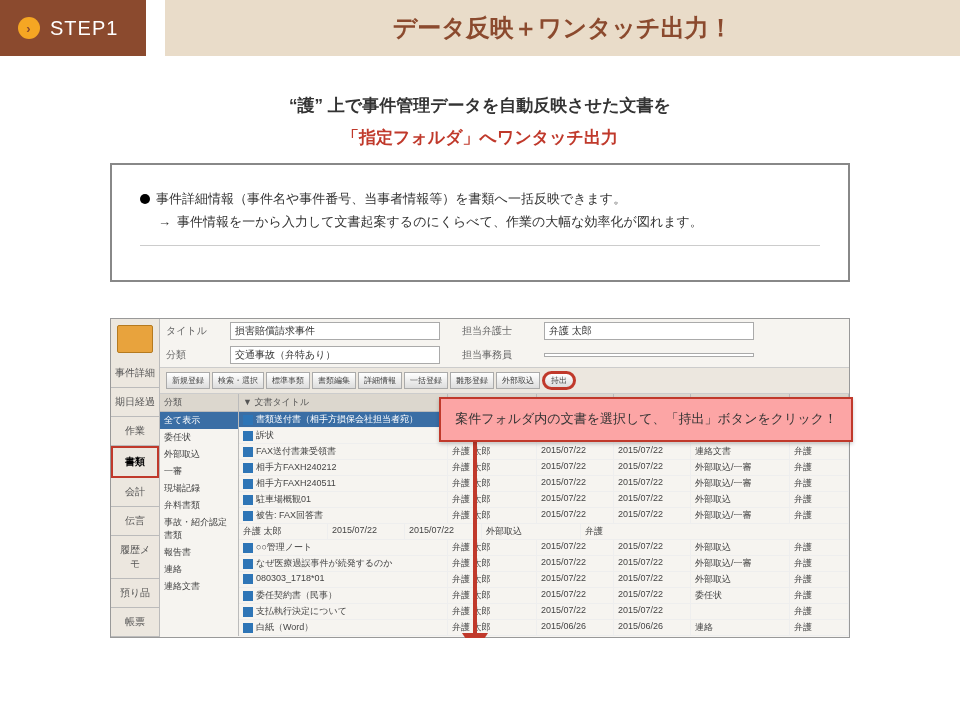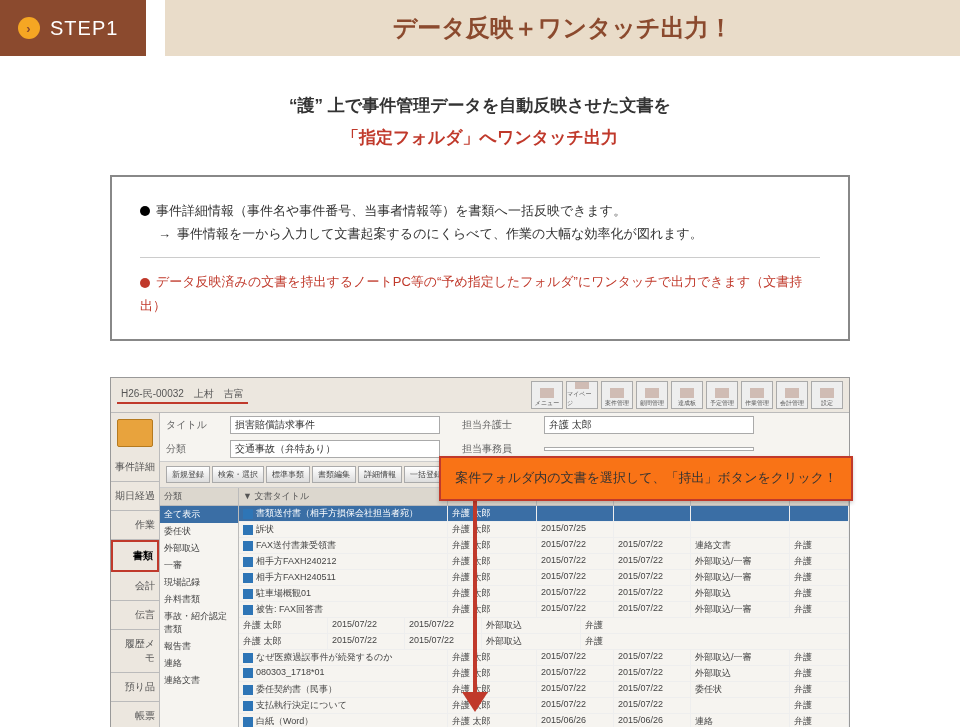--- a/index.html
+++ b/index.html
@@ -1,37 +1,37 @@
 <!DOCTYPE html>
 <html><head>
 <meta charset="utf-8">
 <style>
   body { margin: 0; font-family: "Hiragino Kaku Gothic Pro", "Meiryo", sans-serif; font-size: 12px; color: #333; background: #fff; width: 960px; }
   .step-bar { display: flex; height: 56px; }
   .step-badge { background: #8b4a2e; color: #fff; display: flex; align-items: center; padding: 0 28px 0 18px; font-size: 20px; letter-spacing: 1px; }
   .step-badge .circle-arrow { width: 22px; height: 22px; border-radius: 50%; background: #f5a623; color: #8b4a2e; display: inline-flex; align-items: center; justify-content: center; margin-right: 10px; font-weight: bold; font-size: 13px; }
   .step-title { background: #e9dcc9; flex: 1; display: flex; align-items: center; justify-content: center; color: #8b4a2e; font-size: 24px; font-weight: bold; margin-left: 19px; }
-  .lead { text-align: center; margin: 34px 0 20px; font-size: 17px; font-weight: bold; line-height: 1.9; }
+  .lead { text-align: center; margin: 34px 0 8px; font-size: 17px; font-weight: bold; line-height: 1.9; }
   .lead .red { color: #c0392b; }
   .info-box { border: 2px solid #888; margin: 0 110px; padding: 22px 28px; font-size: 13px; line-height: 1.8; }
   .info-box .bullet { display: inline-block; width: 10px; height: 10px; background: #000; border-radius: 50%; margin-right: 6px; vertical-align: middle; }
   .info-box .bullet.red-b { background: #c0392b; }
   .info-box .arrow { margin: 0 6px 0 18px; }
   .info-box hr { border: none; border-top: 1px solid #ccc; margin: 12px 0; }
   .info-box .note-red { color: #c0392b; }
   .screenshot { margin: 36px 110px 0; position: relative; border: 1px solid #999; background: #f6f4f0; font-size: 10px; }
   .crumb { background: #ece7df; padding: 3px 6px; border-bottom: 1px solid #bbb; display: flex; align-items: center; }
   .crumb-text { border-bottom: 2px solid #c0392b; padding: 0 4px 1px; color: #555; }
   .toolbar-icons { margin-left: auto; display: flex; gap: 3px; }
   .tb-icon { width: 30px; height: 26px; background: #eee; border: 1px solid #aaa; display: flex; flex-direction: column; align-items: center; justify-content: flex-end; font-size: 6px; color: #555; }
   .tb-icon::before { content: ""; width: 14px; height: 10px; background: #8b4a2e; margin-bottom: 1px; opacity: 0.3; }
   .content-row { display: flex; }
   .sidebar { width: 48px; border-right: 1px solid #bbb; background: #ece7df; }
   .folder-icon { width: 34px; height: 26px; background: #e8a33d; margin: 6px auto; border: 1px solid #b57a1f; border-radius: 2px; }
-  .side-tab { padding: 7px 4px; text-align: right; border-bottom: 1px solid #bbb; color: #555; cursor: pointer; }
+  .side-tab { padding: 7px 4px; text-align: center; border-bottom: 1px solid #bbb; color: #555; cursor: pointer; }
   .side-tab.selected { border: 2px solid #c0392b; font-weight: bold; color: #000; }
   .main-area { flex: 1; display: flex; flex-direction: column; min-width: 0; }
   .meta-row { display: flex; padding: 3px 6px; gap: 22px; align-items: center; }
   .meta-label { color: #666; width: 42px; }
   .meta-input { border: 1px solid #aaa; background: #fff; flex: 1; padding: 1px 4px; color: #333; max-width: 200px; }
   .action-btns { display: flex; gap: 2px; padding: 3px 6px; border-top: 1px solid #ccc; border-bottom: 1px solid #ccc; background: #ece7df; align-items: center; }
   .act-btn { border: 1px solid #aaa; background: linear-gradient(#fff,#ddd); padding: 2px 5px; font-size: 8px; color: #444; text-align: center; }
   .act-btn.highlight { border: 3px solid #c0392b; border-radius: 12px; padding: 1px 6px; }
   .table-wrap { display: flex; overflow: hidden; font-size: 9px; }
   .cat-list { width: 78px; background: #f6f4f0; border-right: 1px solid #bbb; }
@@ -45,21 +45,21 @@
   .doc-row { display: flex; color: #444; }
   .doc-row.selected { background: #3a6ea5; color: #fff; }
   .doc-row > div { border-right: 1px solid #eee; border-bottom: 1px solid #eee; padding: 1px 4px; overflow: hidden; white-space: nowrap; }
   .c-title { width: 200px; }
   .c-author { width: 80px; }
   .c-date1 { width: 68px; }
   .c-date2 { width: 68px; }
   .c-cat { width: 90px; }
   .c-person { flex: 1; }
   .file-ico { display: inline-block; width: 10px; height: 10px; background: #2e75b6; margin-right: 3px; vertical-align: middle; }
-  .callout { position: absolute; top: 78px; right: -4px; background: #f97316; border: 2px solid #c0392b; padding: 10px 14px; font-size: 13px; line-height: 1.6; z-index: 5; box-shadow: 0 2px 4px rgba(0,0,0,0.2); }
+  .callout { position: absolute; top: 78px; right: -4px; background: #fca5a5; border: 2px solid #c0392b; padding: 10px 14px; font-size: 13px; line-height: 1.6; z-index: 5; box-shadow: 0 2px 4px rgba(0,0,0,0.2); }
   .drop-arrow { position: absolute; left: 49%; top: 96px; width: 4px; height: 220px; background: #c0392b; z-index: 4; }
   .drop-arrow::after { content: ""; position: absolute; bottom: -18px; left: -11px; border-left: 13px solid transparent; border-right: 13px solid transparent; border-top: 20px solid #c0392b; }
 </style>
 </head>
 <body>
 
 <div class="step-bar">
   <div class="step-badge">
     <span class="circle-arrow">›</span>
     <span>STEP1</span>
@@ -71,43 +71,26 @@
   <div>“護” 上で事件管理データを自動反映させた文書を</div>
   <div class="red">「指定フォルダ」へワンタッチ出力</div>
 </div>
 
 <div class="info-box">
   <div>
     <span class="bullet"></span><span>事件詳細情報（事件名や事件番号、当事者情報等）を書類へ一括反映できます。</span><br>
     <span class="arrow">→</span><span>事件情報を一から入力して文書起案するのにくらべて、作業の大幅な効率化が図れます。</span>
   </div>
   <hr>
-  <div class="note-red">
-    <span class="bullet red-b"></span><span>データ反映済みの文書を持出するノートPC等の“予め指定したフォルダ”にワンタッチで出力できます（文書持出）</span>
-  </div>
 </div>
 
 <div class="screenshot">
   <div class="callout">案件フォルダ内の文書を選択して、「持出」ボタンをクリック！</div>
   <div class="drop-arrow"></div>
 
-  <div class="crumb">
-    <span class="crumb-text">H26-民-00032　上村　吉富</span>
-    <div class="toolbar-icons" id="tb-icons">
-        <div class="tb-icon">メニュー</div>
-        <div class="tb-icon">マイページ</div>
-        <div class="tb-icon">案件管理</div>
-        <div class="tb-icon">顧問管理</div>
-        <div class="tb-icon">達成板</div>
-        <div class="tb-icon">予定管理</div>
-        <div class="tb-icon">作業管理</div>
-        <div class="tb-icon">会計管理</div>
-        <div class="tb-icon">設定</div>
-      </div>
-  </div>
 
   <div class="content-row">
     <div class="sidebar">
       <div class="folder-icon"></div>
       <div id="side-tabs">
           <div class="side-tab">事件詳細</div>
           <div class="side-tab">期日経過</div>
           <div class="side-tab">作業</div>
           <div class="side-tab selected">書類</div>
           <div class="side-tab">会計</div>
@@ -227,20 +210,21 @@
                 <div class="c-person">弁護</div>
               </div>
               <div class="doc-row">
                 <div class="c-author">弁護 太郎</div>
                 <div class="c-date1">2015/07/22</div>
                 <div class="c-date2">2015/07/22</div>
                 <div class="c-cat">外部取込</div>
                 <div class="c-person">弁護</div>
               </div>
               <div class="doc-row">
+                <div class="c-title"><span class="file-ico"></span>○○管理ノート</div>
                 <div class="c-author">弁護 太郎</div>
                 <div class="c-date1">2015/07/22</div>
                 <div class="c-date2">2015/07/22</div>
                 <div class="c-cat">外部取込</div>
                 <div class="c-person">弁護</div>
               </div>
               <div class="doc-row">
                 <div class="c-title"><span class="file-ico"></span>なぜ医療過誤事件が続発するのか</div>
                 <div class="c-author">弁護 太郎</div>
                 <div class="c-date1">2015/07/22</div>

